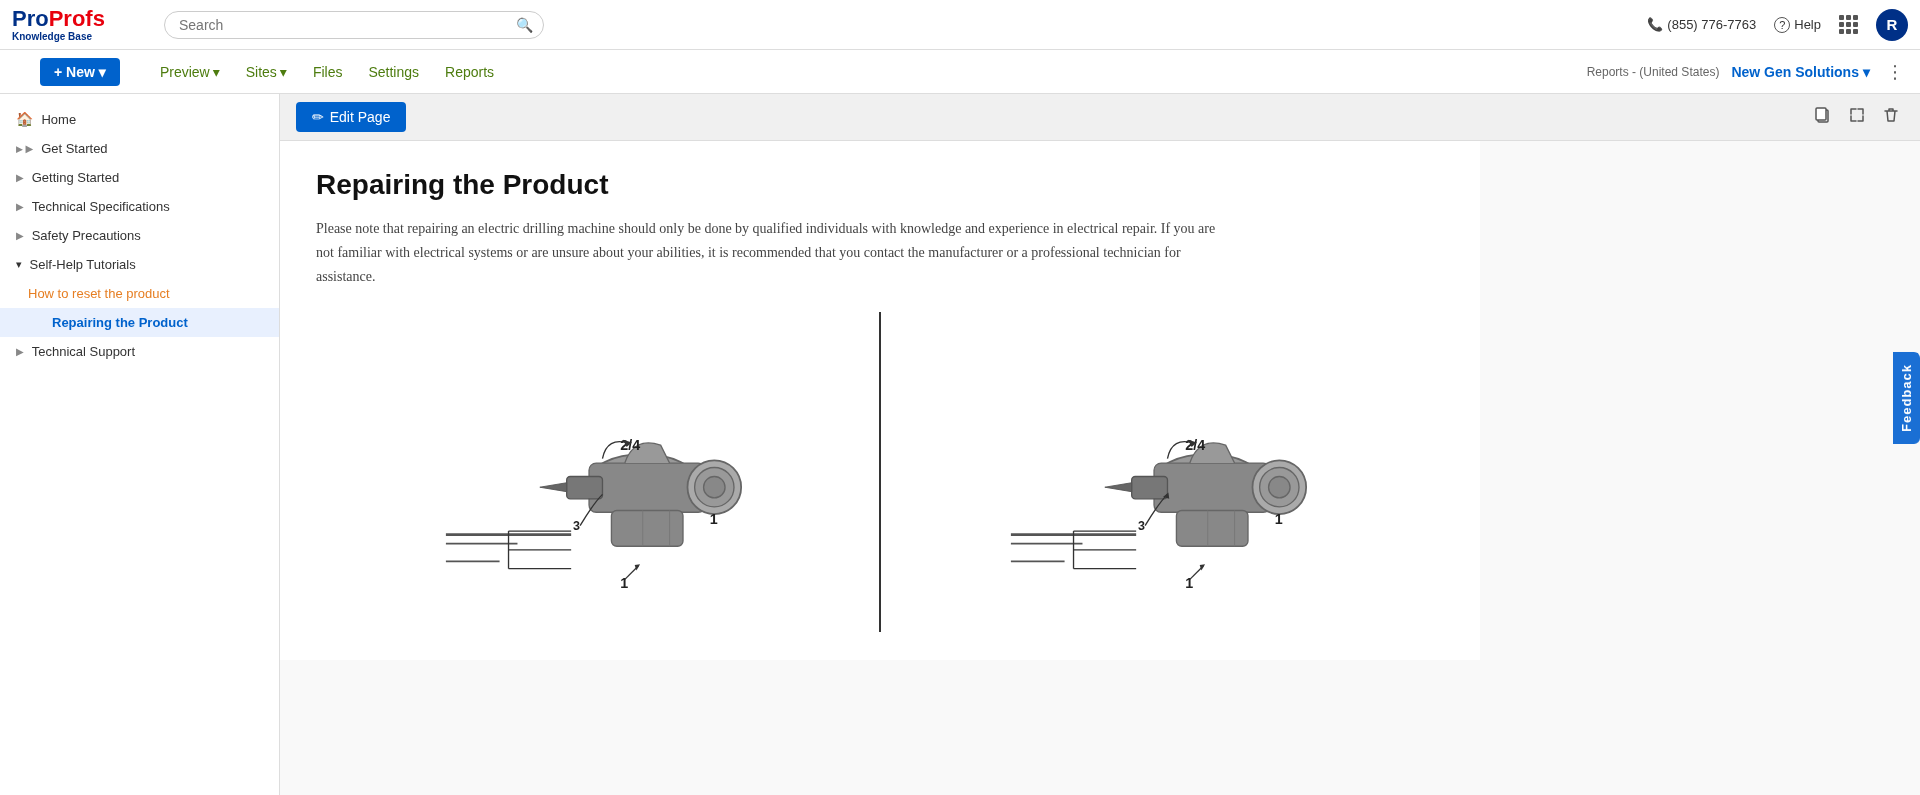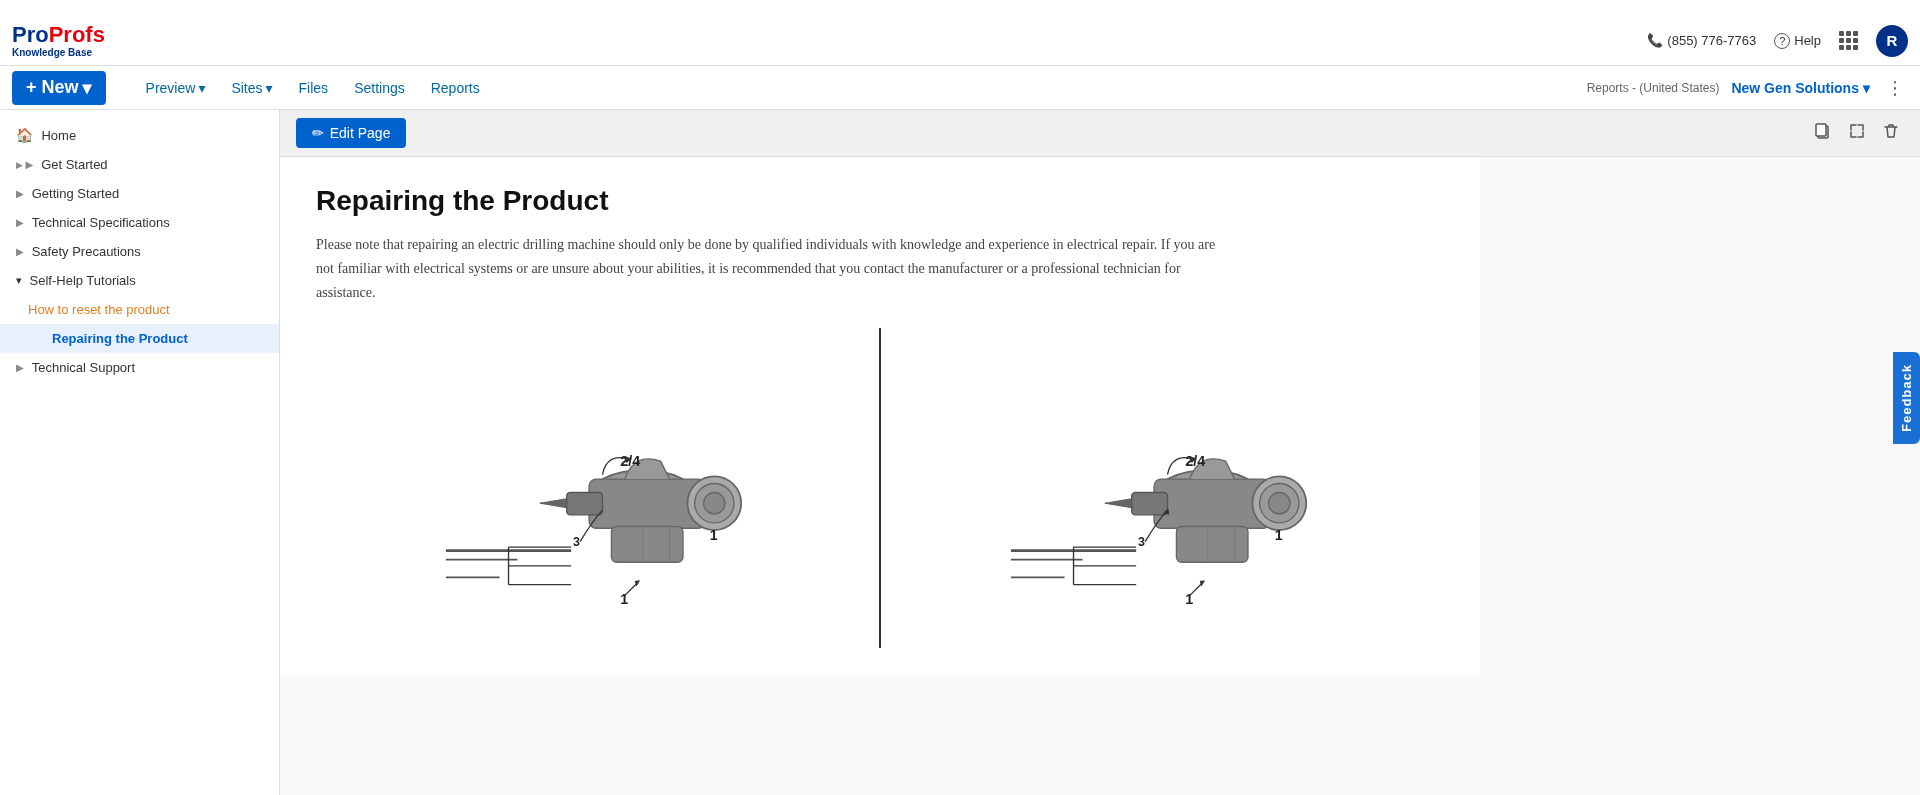--- a/index.html
+++ b/index.html
@@ -7,21 +7,20 @@
 
     
     .top-nav {
       display: flex;
       align-items: center;
       height: 50px;
       background: #fff;
       border-bottom: 1px solid #ddd;
       padding: 0 12px;
       gap: 12px;
-      margin-top: 16px;
     }
     .logo-area {
       display: flex;
       align-items: center;
       gap: 4px;
       min-width: 140px;
     }
     .logo-text {
       font-size: 22px;
       font-weight: 900;
@@ -106,37 +105,38 @@
       border-bottom: 1px solid #ddd;
       padding: 0 12px;
       gap: 4px;
     }
     .new-btn {
       background: #0062cc;
       color: #fff;
       border: none;
       border-radius: 4px;
       padding: 6px 14px;
-      font-size: 18px;
+      font-size: 14px;
       font-weight: bold;
       cursor: pointer;
       display: flex;
       align-items: center;
       gap: 4px;
+      margin-left: 28px;
     }
     .second-nav-links {
       display: flex;
       align-items: center;
       gap: 2px;
       margin-left: 24px;
     }
     .nav-link {
       padding: 6px 12px;
       font-size: 14px;
-      color: #0369a1;
+      color: #4d7c0f;
       cursor: pointer;
       display: flex;
       align-items: flex-end;
       gap: 3px;
       border-radius: 3px;
     }
     .second-nav-right {
       margin-left: auto;
       display: flex;
       align-items: center;
@@ -325,20 +325,24 @@
 <body>
 
 <nav class="top-nav">
   <div class="logo-area">
     <div>
       <div class="logo-text">Pro<span>Profs</span></div>
       <div class="logo-sub">Knowledge Base</div>
     </div>
   </div>
 
+  <div class="search-bar">
+    <input type="text" placeholder="Search" style="">
+    <span class="search-icon-wrap">🔍</span>
+  </div>
 
   <div class="top-nav-right">
     <a class="phone-link">
       <span>📞</span>
       <span>(855) 776-7763</span>
     </a>
     <a class="help-link">
       <span style="border:1px solid #555;border-radius:50%;width:16px;height:16px;display:inline-flex;align-items:center;justify-content:center;font-size:11px;">?</span>
       <span>Help</span>
     </a>

